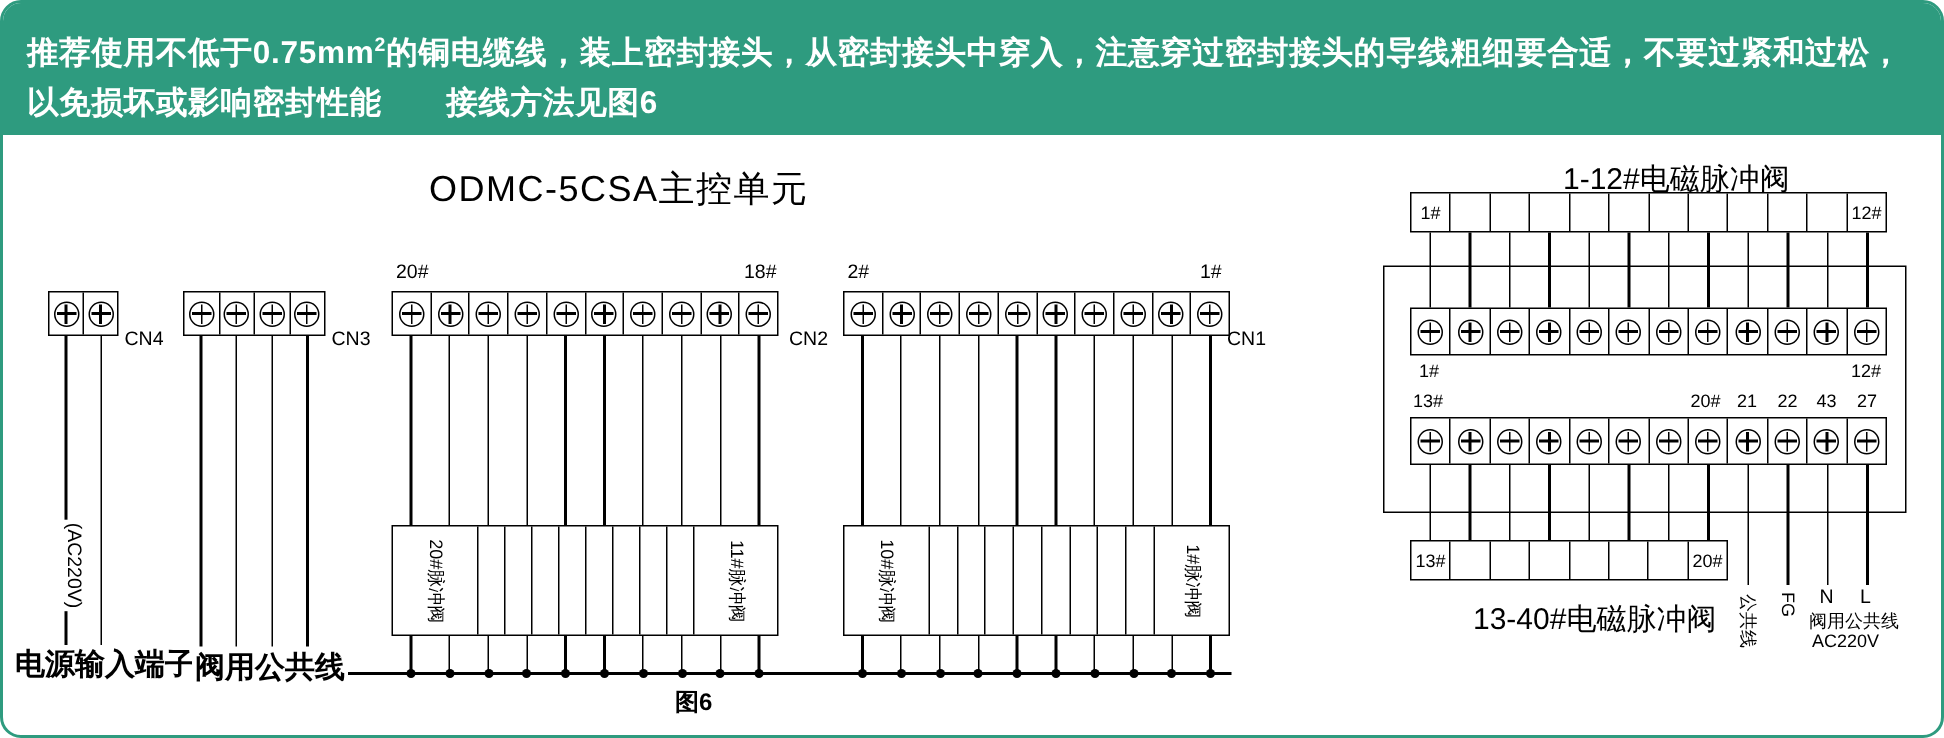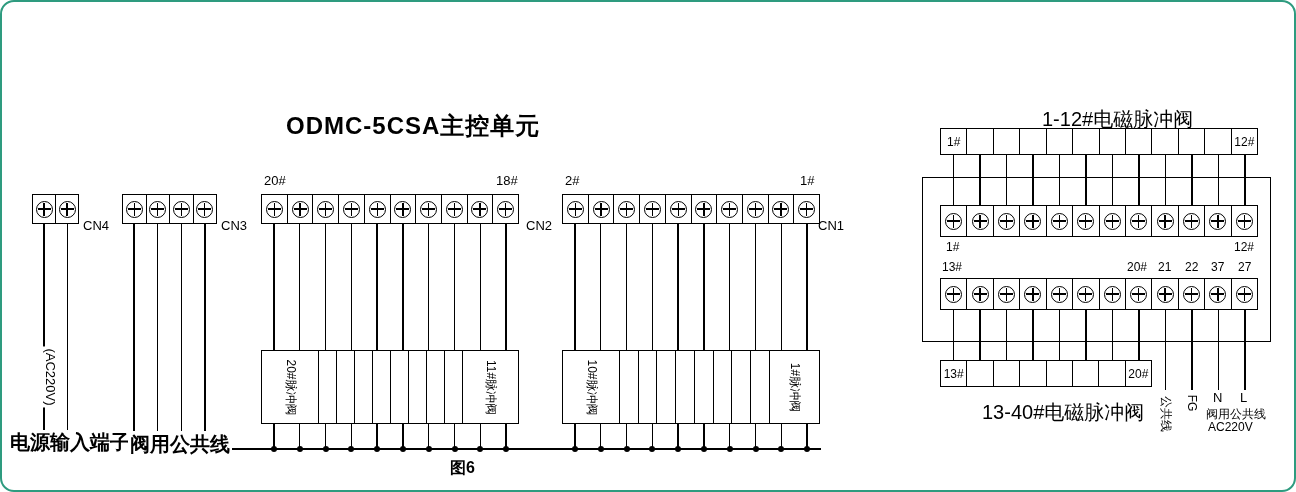--- a/index.html
+++ b/index.html
@@ -3,21 +3,21 @@
 <meta charset="utf-8">
 <style>
   *{margin:0;padding:0;box-sizing:border-box}
   html,body{background:#ffffff}
   body{font-family:"Liberation Sans","DejaVu Sans",sans-serif;color:#000}
   .card{position:relative;width:1296px;height:492px;background:#fff;border:2px solid #2e9b7f;
         border-radius:14px;overflow:hidden}
   .banner{position:absolute;left:0;top:0;right:0;height:88px;background:#2e9b7f;color:#fff;
           font-weight:bold;font-size:21px;line-height:33px;padding:11px 16px;letter-spacing:0.5px}
   .banner sup{font-size:13px;vertical-align:super}
-  .title{position:absolute;font-size:24px;font-weight:bold;letter-spacing:1px;white-space:nowrap}
+  .title{position:absolute;font-size:24px;font-weight:normal;letter-spacing:1px;white-space:nowrap}
   .lbl{position:absolute;font-size:13px;white-space:nowrap}
   .s12{font-size:12px}
   .b14{font-size:20px;font-weight:bold}
   .b15{font-size:15px;font-weight:bold}
   .b16{font-size:16px;font-weight:bold}
   .whitebg{background:#fff;padding:0 2px;z-index:5}
   .strip{position:absolute;display:flex;border:1.6px solid #000;background:#fff}
   .term{flex:1;border-right:1.2px solid #000;display:flex;align-items:center;justify-content:center}
   .term:last-child{border-right:none}
   .tc{width:17px;height:17px;border:1.4px solid #000;border-radius:50%;position:relative}
@@ -32,20 +32,24 @@
   .hwire{position:absolute;height:1.6px;background:#000}
   .dot{position:absolute;width:6px;height:6px;border-radius:50%;background:#000}
   .vlabel{position:absolute;white-space:nowrap;font-size:13px;transform:translate(-50%,-50%) rotate(90deg)}
   .box{position:absolute;border:1.6px solid #000;background:transparent}
 </style>
 </head>
 <body>
 
 <div class="card" id="card">
 
+  <div class="banner">
+    <div><span>推荐使用不低于0.75mm</span><sup>2</sup><span>的铜电缆线，装上密封接头，从密封接头中穿入，注意穿过密封接头的导线粗细要合适，不要过紧和过松，</span></div>
+    <div>以免损坏或影响密封性能　　接线方法见图6</div>
+  </div>
 
   <div class="title" style="left:284px;top:108px">ODMC-5CSA主控单元</div>
 
   <div class="strip" style="left:30px;top:192px;width:47px;height:30px">
       <div class="term">
         <div class="tc"></div>
       </div>
       <div class="term">
         <div class="tc"></div>
       </div>
@@ -240,21 +244,21 @@
         <div class="tc"></div>
       </div>
     </div>
   <div class="lbl s12" style="left:944px;top:238px">1#</div>
   <div class="lbl s12" style="left:1232px;top:238px">12#</div>
 
   <div class="lbl s12" style="left:940px;top:258px">13#</div>
   <div class="lbl s12" style="left:1125px;top:258px">20#</div>
   <div class="lbl s12" style="left:1156px;top:258px">21</div>
   <div class="lbl s12" style="left:1183px;top:258px">22</div>
-  <div class="lbl s12" style="left:1209px;top:258px">37</div>
+  <div class="lbl s12" style="left:1209px;top:258px">43</div>
   <div class="lbl s12" style="left:1236px;top:258px">27</div>
 
   <div class="strip" style="left:938px;top:276px;width:318px;height:32px">
       <div class="term">
         <div class="tc"></div>
       </div>
       <div class="term">
         <div class="tc"></div>
       </div>
       <div class="term">

